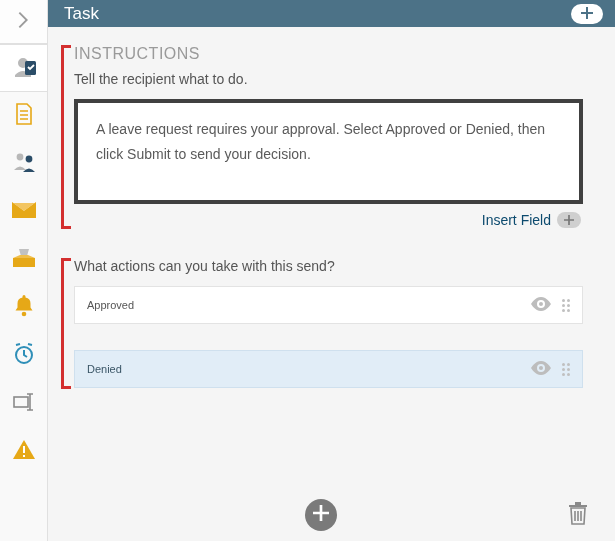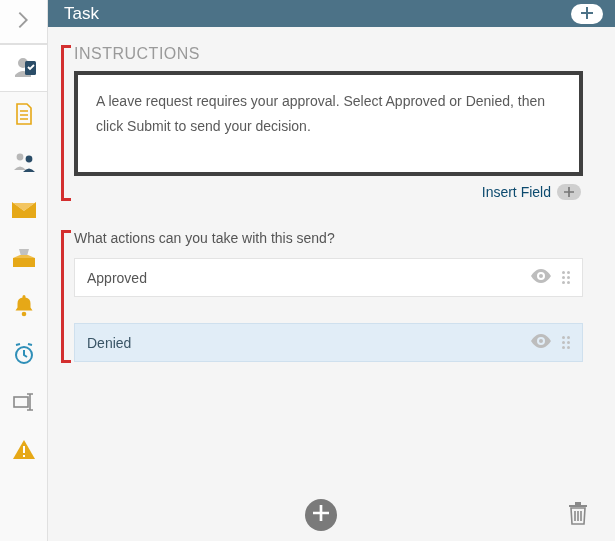--- a/index.html
+++ b/index.html
@@ -143,21 +143,21 @@
     align-items: center;
     gap: 6px;
   }
   .action-row {
     background: #ffffff;
     border: 1px solid #e3e3e3;
     padding: 10px 12px;
     margin-bottom: 10px;
     display: flex;
     align-items: center;
-    font-size: 14px;
+    font-size: 11px;
     color: #555;
   }
   .action-row.selected {
     background: #e1edf7;
     border-color: #cfe0ee;
     color: #3a5566;
     margin-top: 26px;
   }
   .action-label { flex: 1; }
   .action-icons { display: flex; align-items: center; gap: 10px; }
@@ -314,20 +314,21 @@
             </svg>
         </span>
       </div>
     </div>
 
     <div class="content">
 
       <div class="section">
         <div class="section-tick"></div>
         <div class="section-title">INSTRUCTIONS</div>
+        <div class="section-sub">Tell the recipient what to do.</div>
         <div class="instruction-box">A leave request requires your approval. Select Approved or Denied, then click Submit to send your decision.</div>
         <div class="insert-field">
           <span>Insert Field</span>
           <span class="chip-insert">
             <svg width="10" height="10" viewBox="0 0 12 12">
                 <path d="M5 0 h2 v5 h5 v2 h-5 v5 h-2 v-5 h-5 v-2 h5 z"></path>
               </svg>
           </span>
         </div>
       </div>

